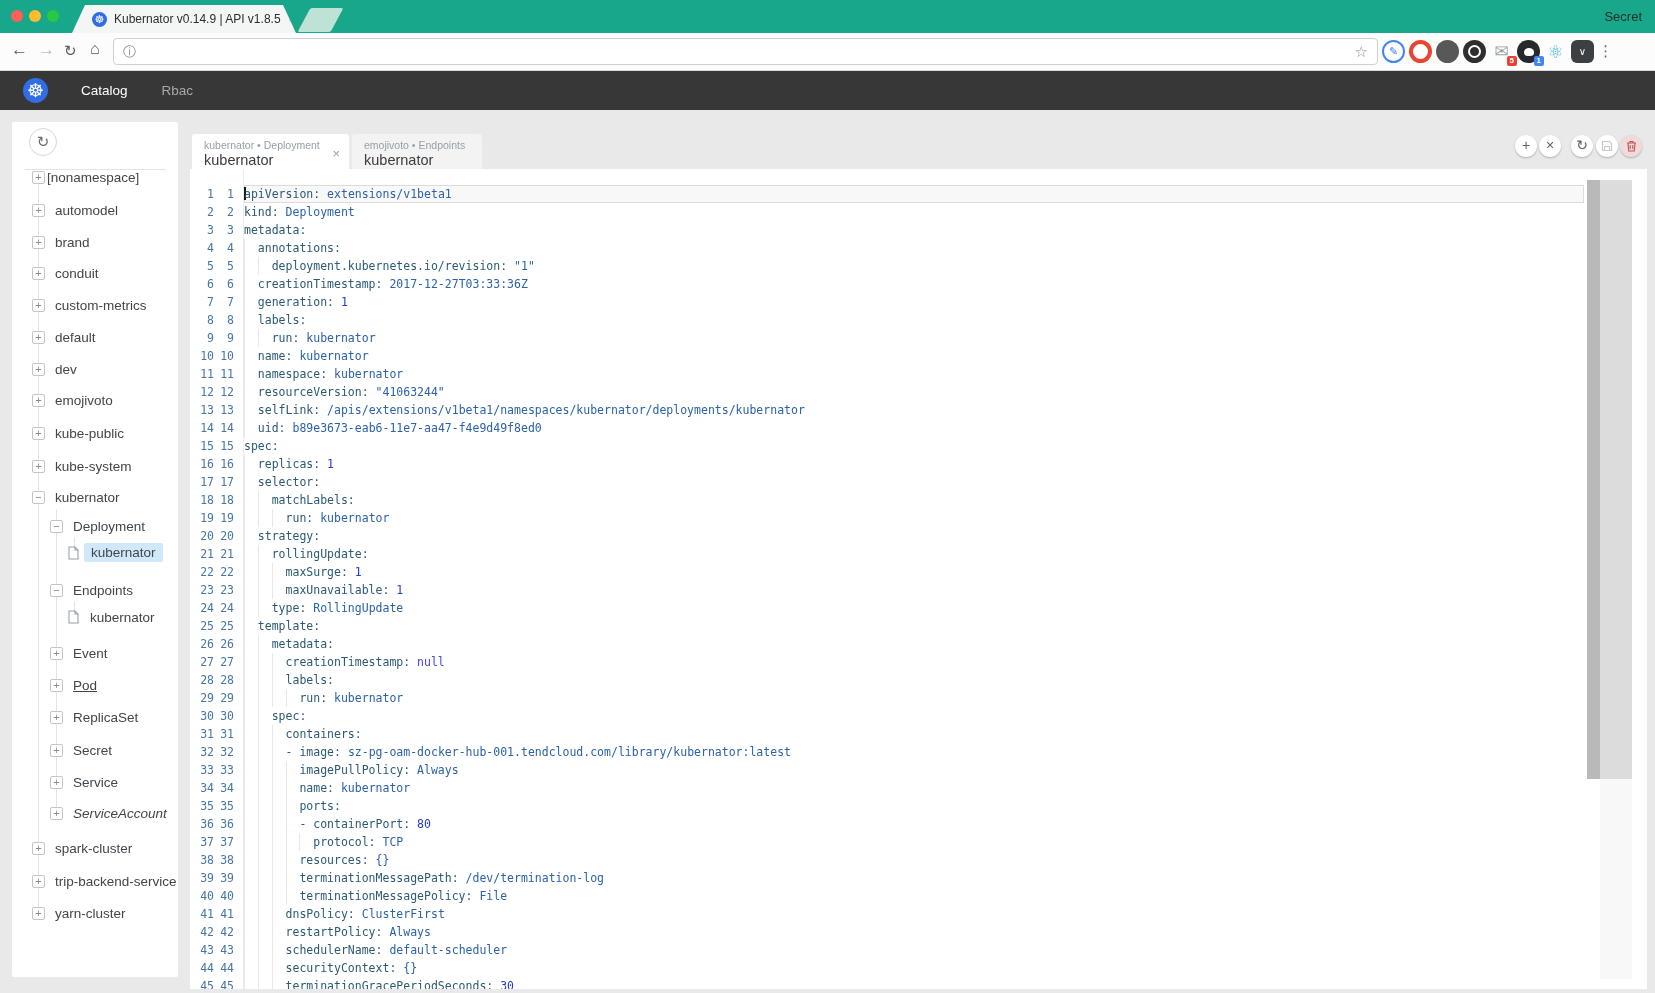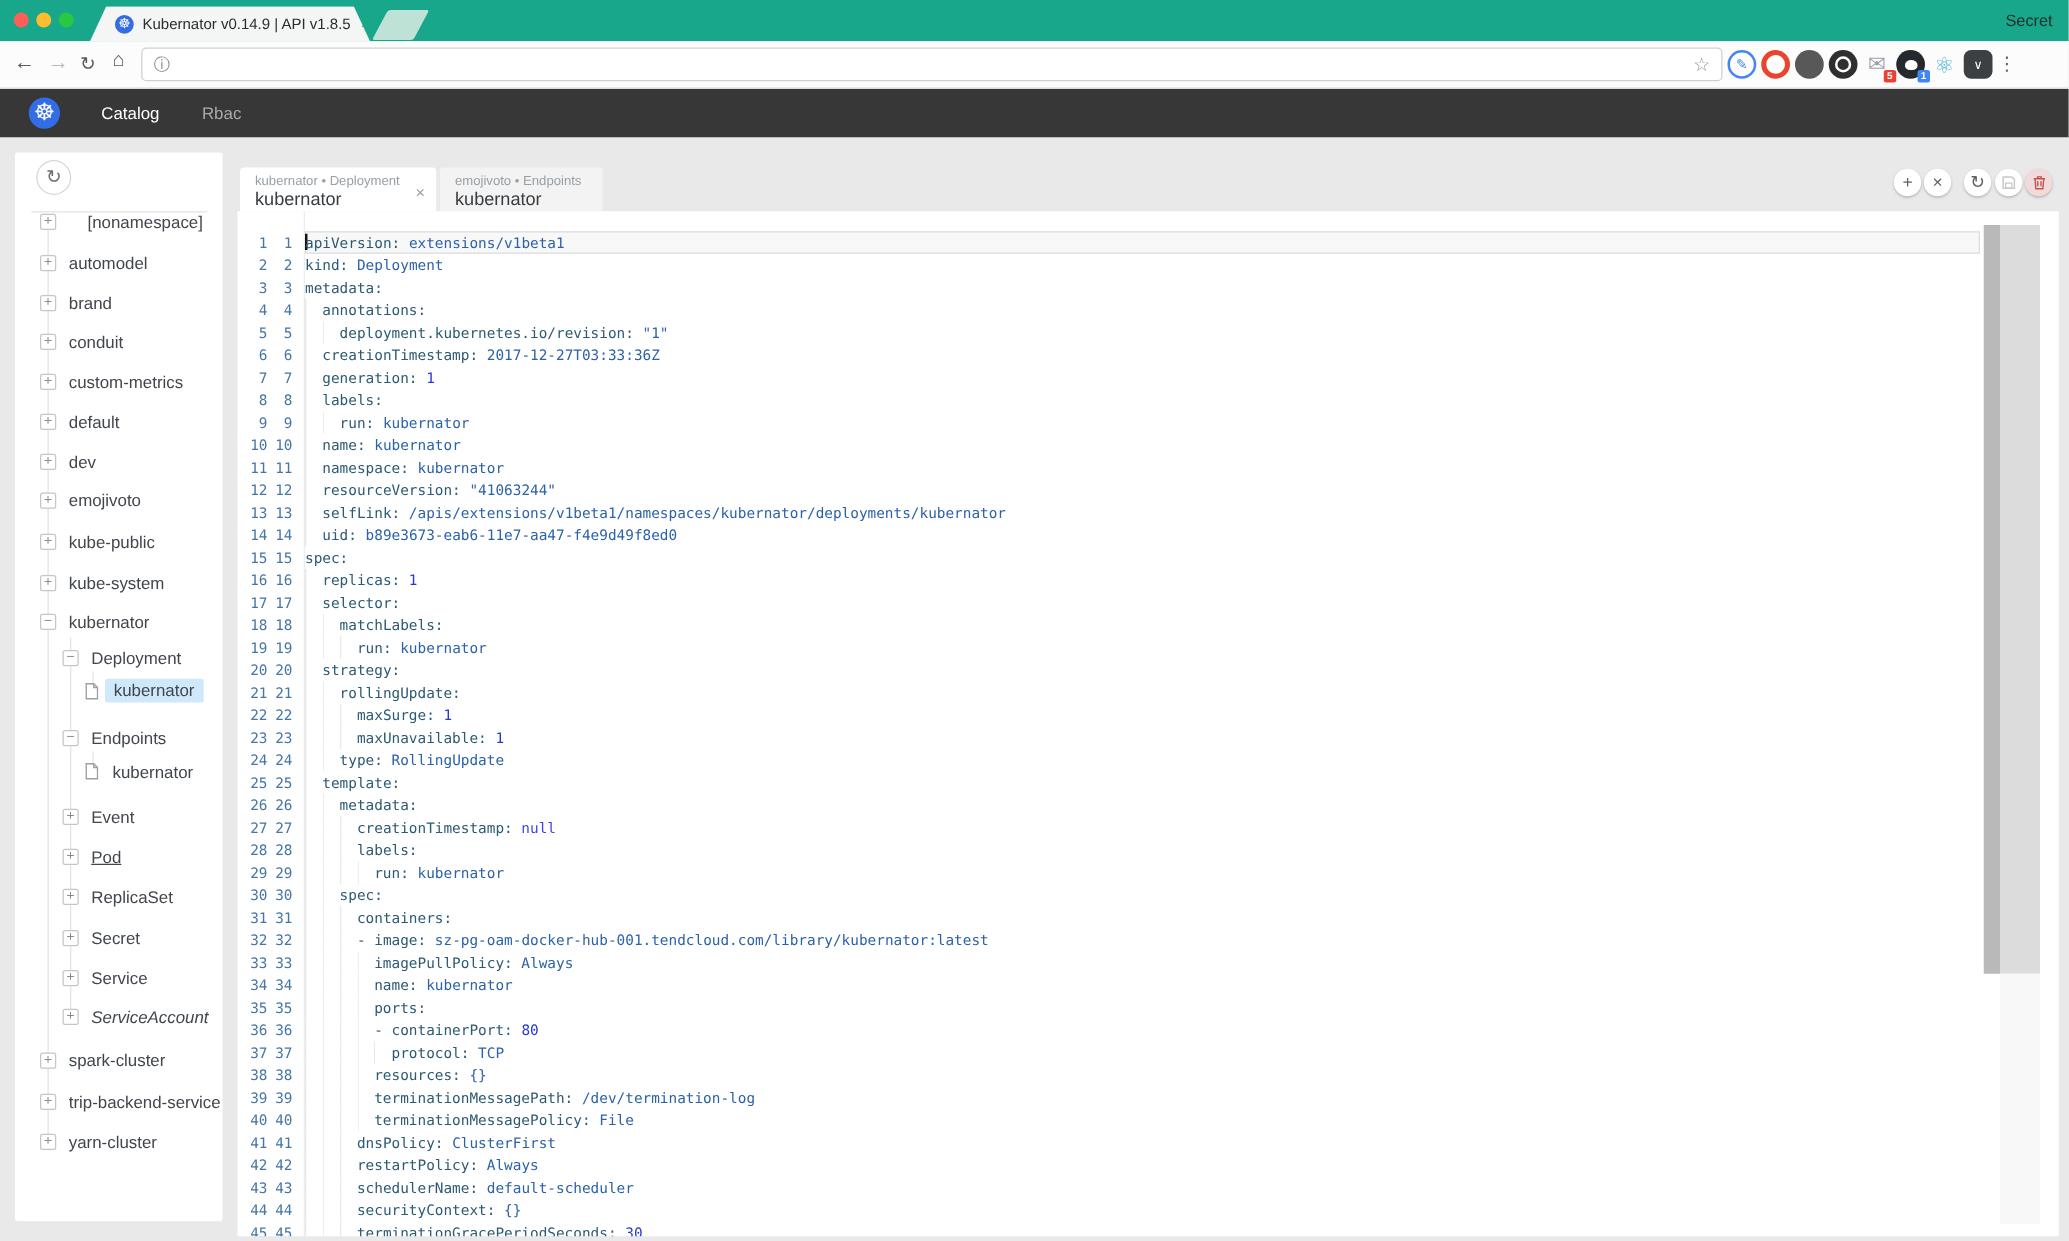--- a/index.html
+++ b/index.html
@@ -165,21 +165,21 @@
   <div class="sidebar">
     <div class="refresh-btn">↻</div>
     <div class="sdivider"></div>
     <div id="tree">
         <div class="vline" style="left: 26px; top: 56px; height: 736px;"></div>
         <div class="vline" style="left: 44px; top: 388px; height: 304px;"></div>
         <div class="vline" style="left: 62px; top: 415px; height: 22px;"></div>
         <div class="vline" style="left: 62px; top: 479px; height: 22px;"></div>
         <div class="trow" style="top: 45px;">
           <span class="exp" style="left: 20px;">+</span>
-          <span class="tlabel" style="left: 58px;">[nonamespace]</span>
+          <span class="tlabel" style="left: 35px;">[nonamespace]</span>
         </div>
         <div class="trow" style="top: 78px;">
           <span class="exp" style="left: 20px;">+</span>
           <span class="tlabel" style="left: 43px;">automodel</span>
         </div>
         <div class="trow" style="top: 110px;">
           <span class="exp" style="left: 20px;">+</span>
           <span class="tlabel" style="left: 43px;">brand</span>
         </div>
         <div class="trow" style="top: 141px;">

